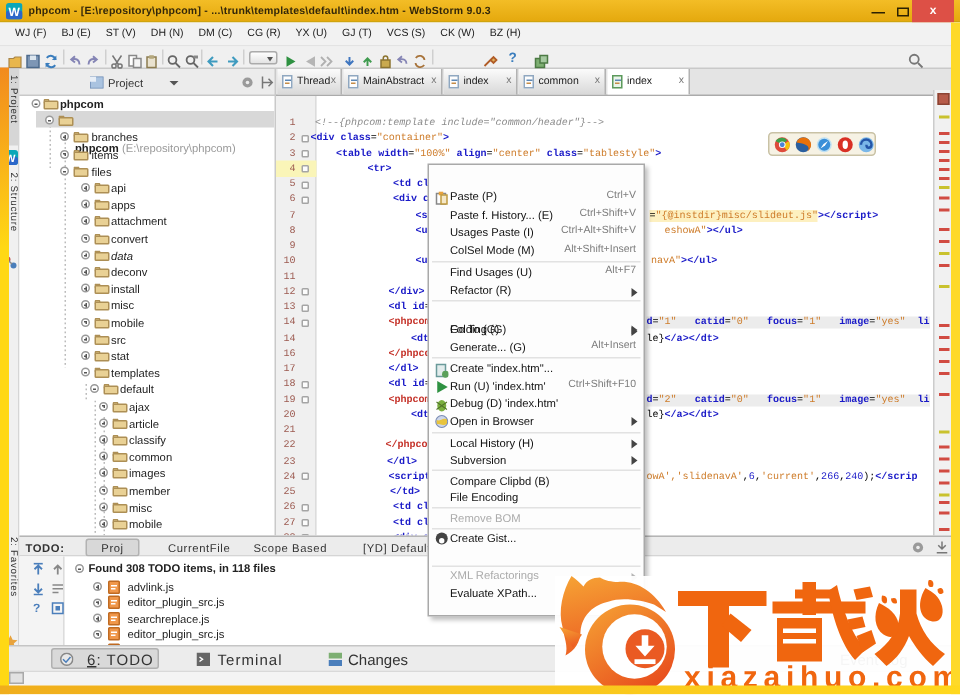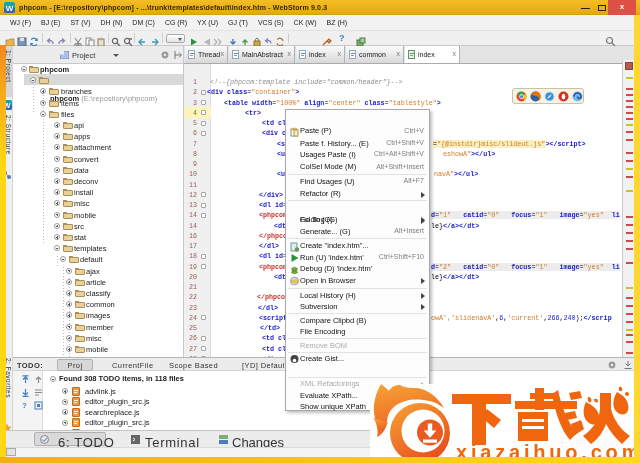--- a/index.html
+++ b/index.html
@@ -44,21 +44,21 @@
 #curline{left:198px;top:107.3px;width:424px;height:10.3px;background:#faf5b8}
 #estripe{left:622px;top:60px;width:12px;height:297px;background:#f1f1f1;border-left:1px solid #cccccc}
 .em{position:absolute;left:3px;width:7px;height:2.2px}
 #theader{left:13px;top:357px;width:621px;height:14px;background:#ececec;border-top:1px solid #b5b5b5;border-bottom:1px solid #d5d5d5;font-size:7.5px;color:#333;letter-spacing:0.4px}
 #tbody{left:13px;top:371px;width:621px;height:59px;background:#fff}
 #ttools{position:absolute;left:0;top:0;width:30px;height:59px;background:#f4f4f4;border-right:1px solid #dcdcdc}
 .titem{position:absolute;font-size:7.5px;color:#222;white-space:nowrap}
 .jsic{position:absolute;width:8px;height:9px;background:#f0974a;border:1px solid #bf6a22;border-radius:1px}
 .jsic i{position:absolute;left:1px;top:2px;width:4px;height:1px;background:#fff}
 .jsic u{position:absolute;left:1px;top:4px;width:3px;height:1px;background:#fff}
-#bstripe{left:0px;top:430px;width:640px;height:17px;background:#ececec;border-top:1px solid #c5c5c5;font-size:13px;color:#333}
+#bstripe{left:0px;top:430px;width:640px;height:17px;background:#ececec;border-top:1px solid #c5c5c5;font-size:10px;color:#333}
 #statusbar{left:0;top:447px;width:640px;height:10px;background:#f4f4f4;border-top:1px solid #d9d9d9}
 #cmenu{left:285px;top:109px;width:145px;height:302px;background:#fdfdfd;border:1px solid #a9a9a9;box-shadow:2px 2px 3px rgba(0,0,0,.25);z-index:40}
 .mi{position:absolute;left:0;width:143px;height:11px;font-size:7.5px;color:#111;white-space:nowrap}
 .mi .t{position:absolute;left:14px;top:0}
 .mi .s{position:absolute;right:5px;top:0.5px;color:#7d7d7d;font-size:7px}
 .mi.dis .t{color:#ababab}
 .arr{position:absolute;right:4px;top:2.5px;width:0;height:0;border-left:4px solid #444;border-top:3px solid transparent;border-bottom:3px solid transparent}
 .msep{position:absolute;left:2px;width:139px;height:1px;background:#e2e2e2}
 .mico{position:absolute;left:4px;top:0.5px;width:9px;height:9px}
 #wmband{left:370px;top:384px;width:264px;height:73px;background:rgba(255,255,255,0.94);z-index:50}
@@ -834,24 +834,20 @@
 </div>
 <div class="msep" style="top:266.5px"></div>
 <div class="mi dis" style="top:269.0px">
 <div class="t">XML Refactorings</div>
 <div class="arr" style="border-left-color:#b5b5b5"></div>
 </div>
 <div class="mi" style="top:280.5px">
 <div class="t">Evaluate XPath...</div>
 <div class="s">Ctrl+Alt+X, E</div>
 </div>
-<div class="mi" style="top:292.0px">
-<div class="t">Show unique XPath</div>
-<div class="s">Ctrl+Alt+X, P</div>
-</div>
 </div>
 <div class="abs" id="wmband"></div>
 <svg class="abs" style="left:366px;top:377px;z-index:52" width="92" height="86" viewBox="0 0 92 86">
 <defs>
         <linearGradient id="fg" x1="0" y1="0" x2="0.65" y2="1">
 <stop offset="0" stop-color="#f6a435"></stop>
           <stop offset="1" stop-color="#e84e1d"></stop>
         </linearGradient>
 <linearGradient id="fg2" x1="0" y1="0" x2="0.3" y2="1">
 <stop offset="0" stop-color="#f6a435"></stop>

